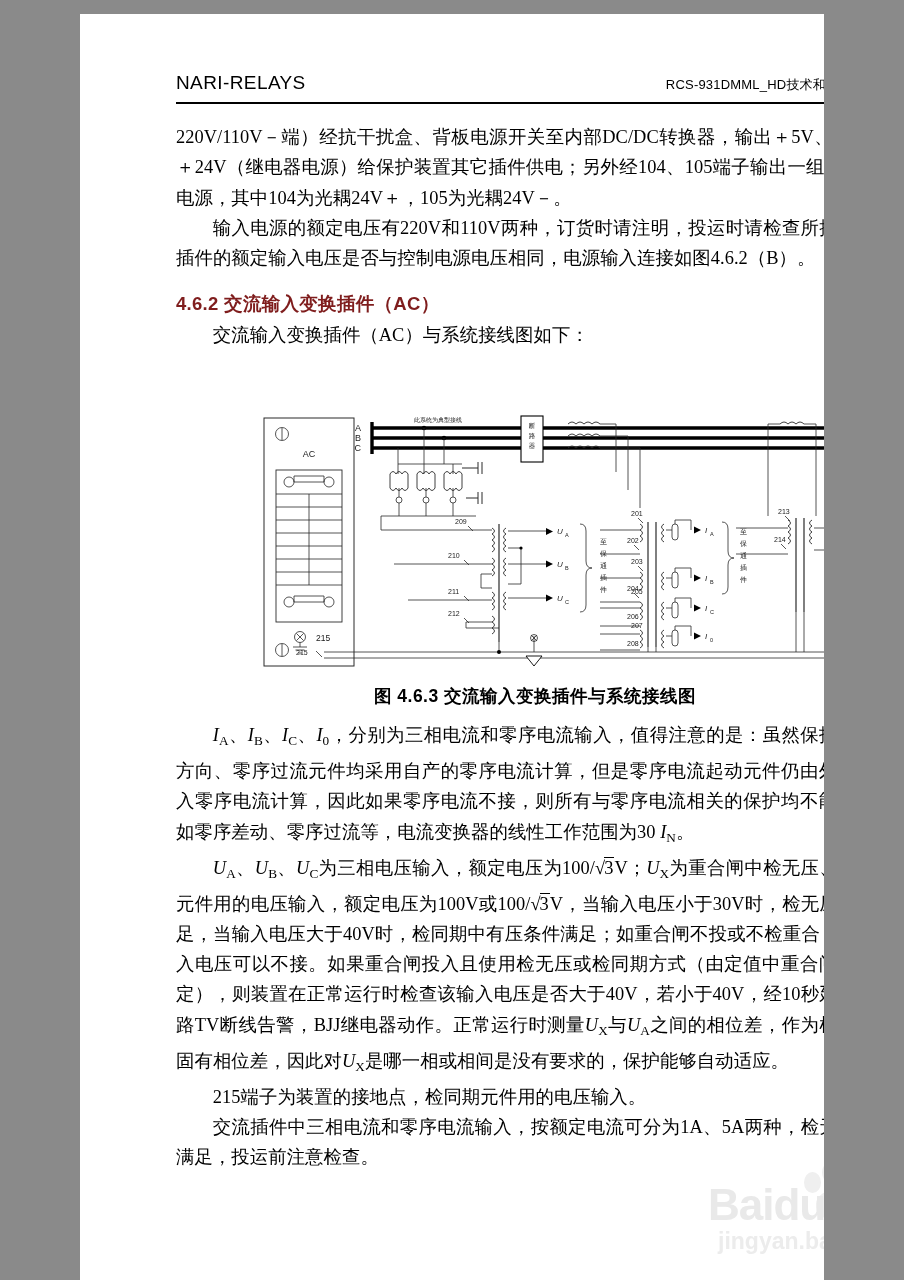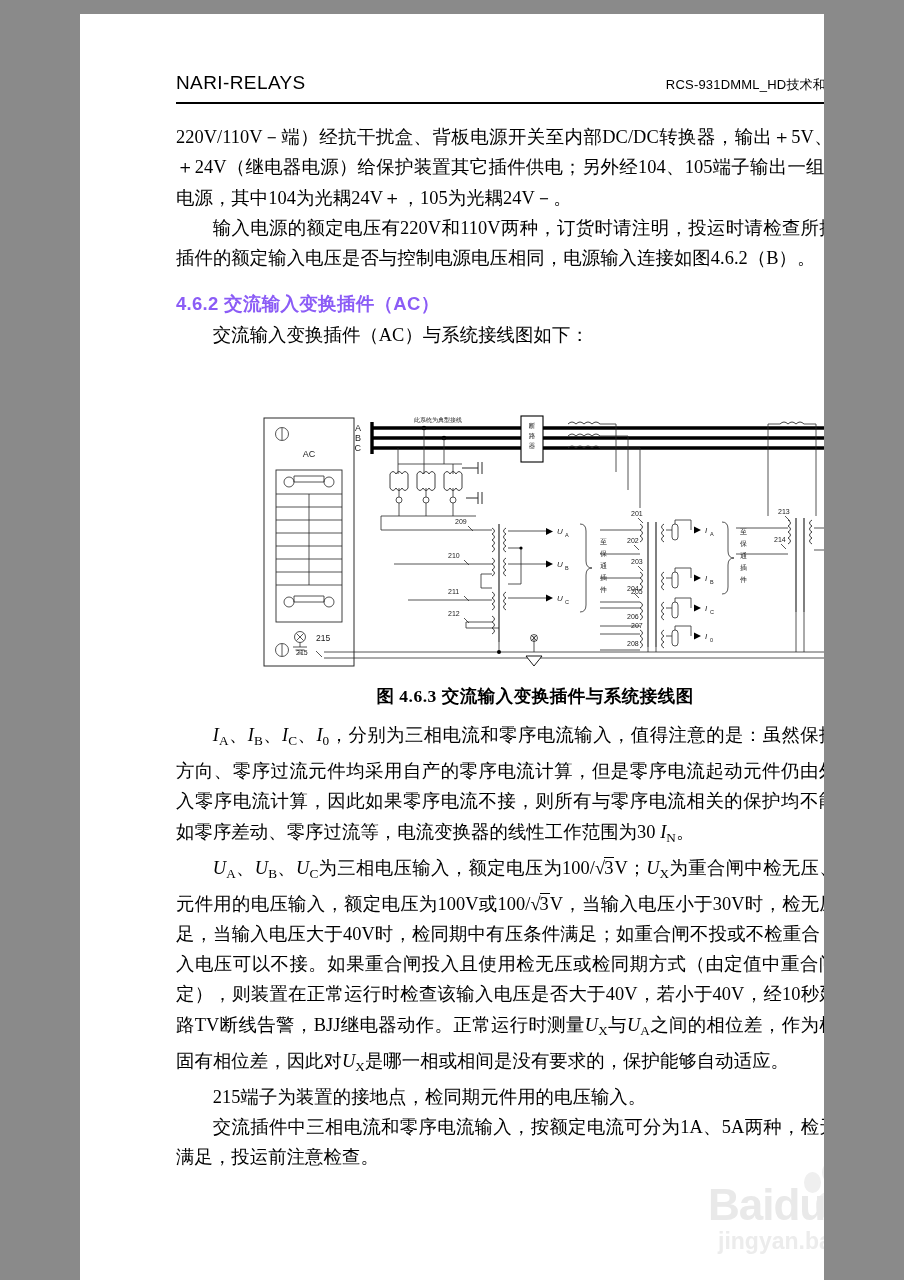--- a/index.html
+++ b/index.html
@@ -67,21 +67,21 @@
     color: #000;
     letter-spacing: 0.05px;
   }
   p.indent { text-indent: 2em; }
 
   h3.section {
     margin: 18px 0 4px 0;
     font-size: 18.5px;
     font-weight: bold;
     font-family: "Liberation Sans", "DejaVu Sans", sans-serif;
-    color: #8b5cf6;
+    color: #7f1d1d;
     letter-spacing: 0.3px;
   }
 
   .sub { font-size: 0.72em; vertical-align: -0.28em; }
   .ital { font-style: italic; }
   .frac-root { white-space: nowrap; }
   .rad {
     border-top: 1.1px solid #000;
     padding: 0 1px 0 0;
     margin-left: -1px;
@@ -96,21 +96,21 @@
     height: 300px;
   }
   .fig-caption {
     position: absolute;
     left: 0;
     top: 272px;
     width: 718px;
     text-align: center;
     font-size: 17.5px;
     font-weight: bold;
-    font-family: Liberation Serif, serif;
+    font-family: Liberation Sans, sans-serif;
     letter-spacing: 0.5px;
     color: #000;
   }
 
   
   .after-figure {
     position: absolute;
     left: 96px;
     top: 706px;
     width: 718px;

